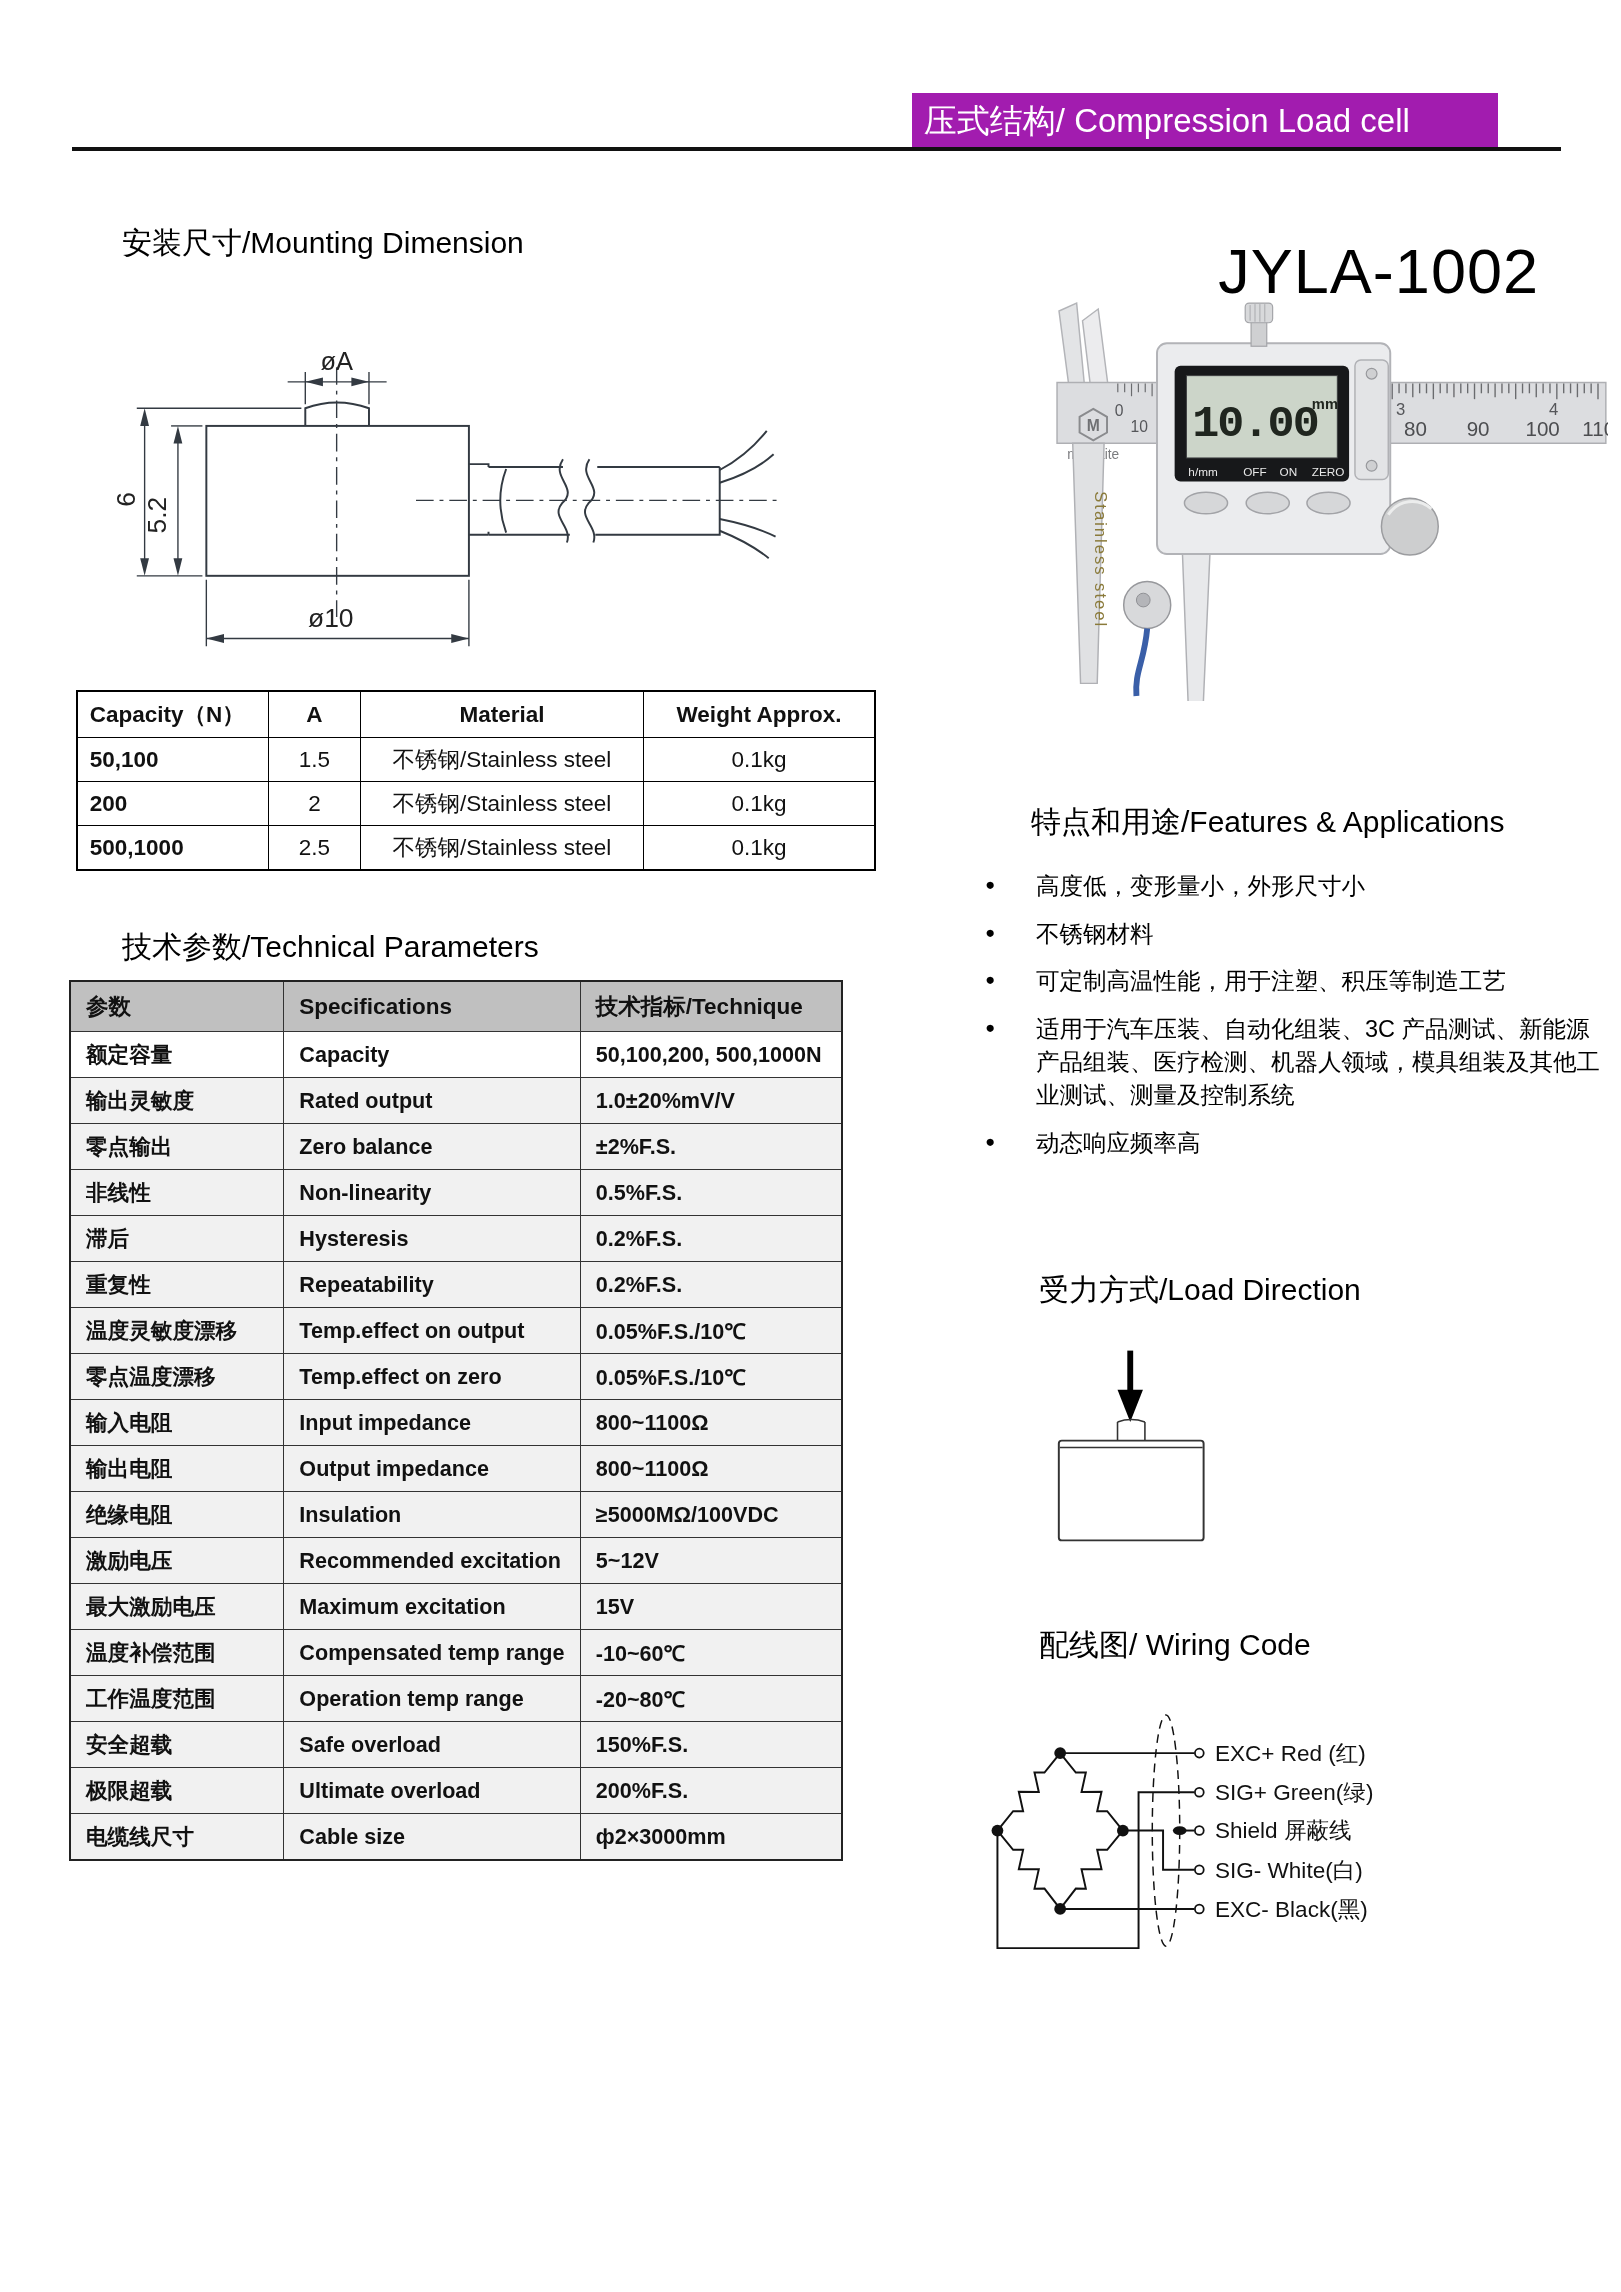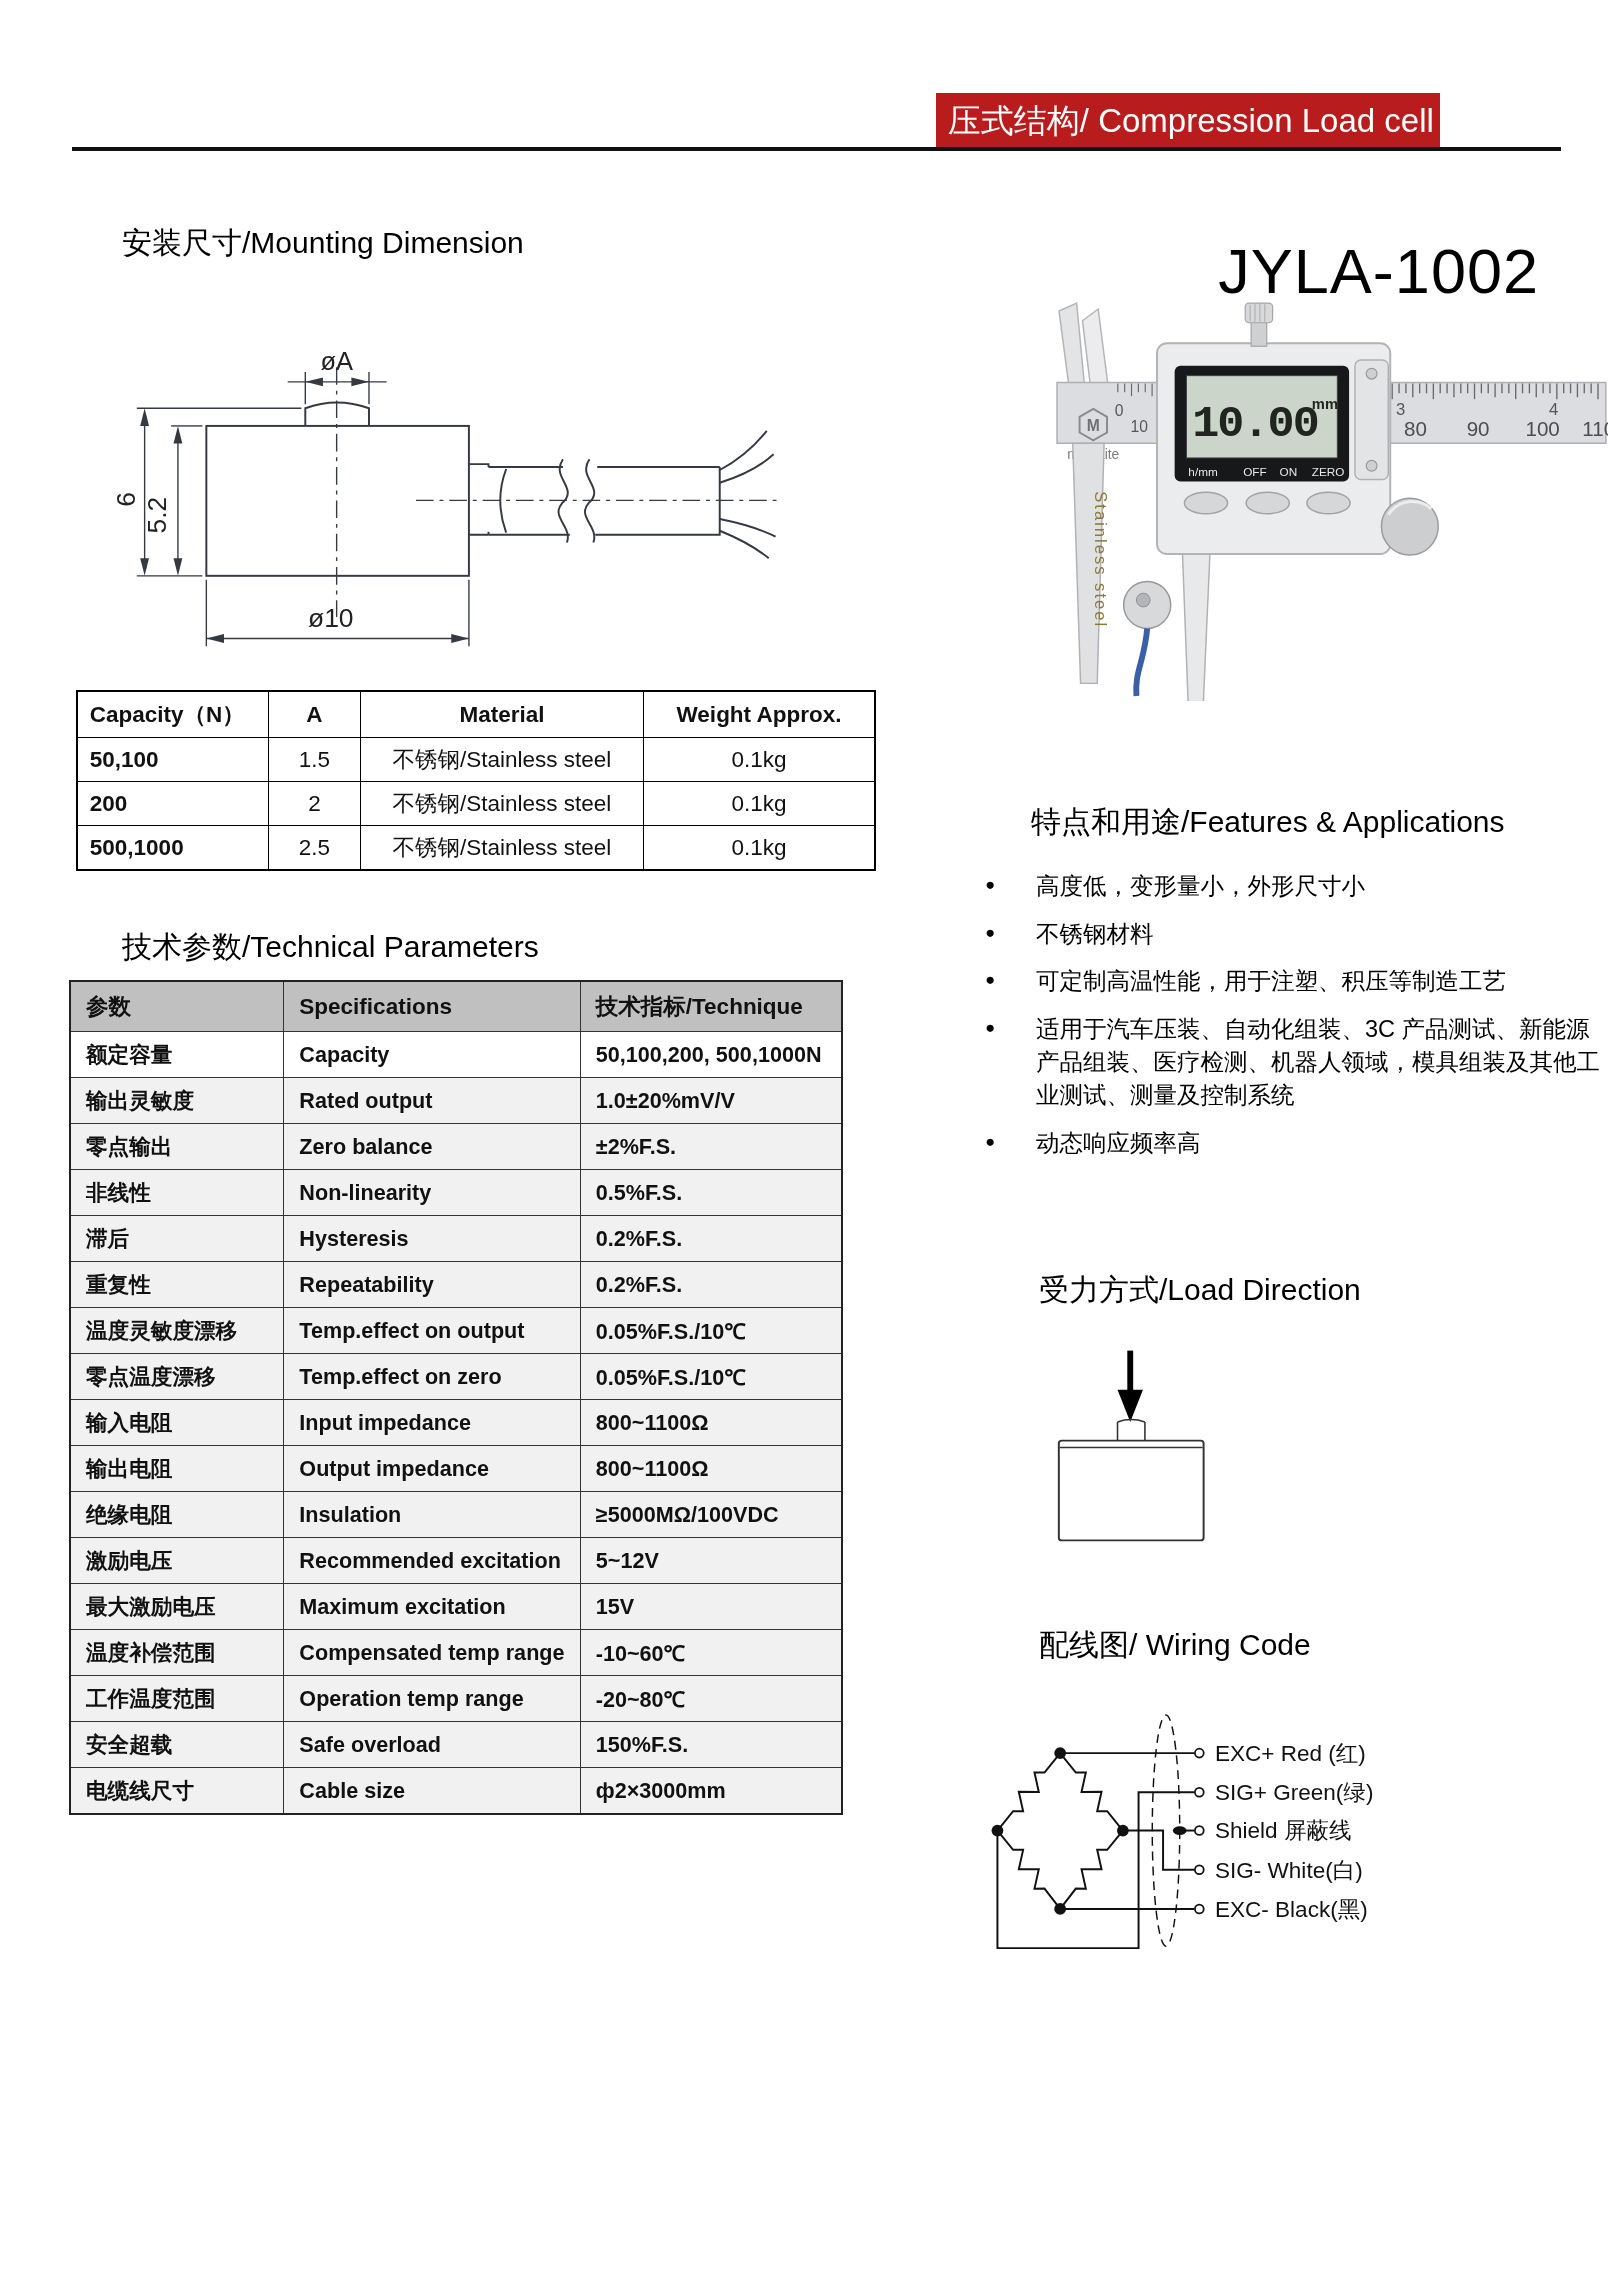--- a/index.html
+++ b/index.html
@@ -3,21 +3,21 @@
 <meta charset="utf-8">
 <style>
   html,body{margin:0;padding:0;background:#ffffff;}
   .page{
     position:relative;width:1621px;height:2293px;background:#ffffff;
     font-family:"Liberation Sans", sans-serif;color:#111;overflow:hidden;
   }
   .abs{position:absolute;}
   
   .badge{
-    left:936px;top:93px;width:504px;height:56px;background:#b91c1c;
+    left:912px;top:93px;width:586px;height:56px;background:#a21caf;
     color:#ffffff;font-size:33px;line-height:56px;padding-left:11.8px;box-sizing:border-box;
     white-space:nowrap;overflow:hidden;
   }
   .rule{left:72px;top:147px;width:1489px;height:3.9px;background:#111;}
   .model{left:1127px;top:235px;width:412px;text-align:right;font-size:63px;font-weight:500;letter-spacing:1px;color:#000;}
   .sec-title{font-size:30px;color:#000;white-space:nowrap;margin-left:46px;}
   
   table{border-collapse:collapse;}
   .cap-table{left:76px;top:650px;width:800px;margin-top:40px;}
   .cap-table table{width:100%;border:2.5px solid #000;}
@@ -241,20 +241,25 @@
             <td class="t0">工作温度范围</td>
             <td class="t1">Operation temp range</td>
             <td class="t2">-20~80℃</td>
           </tr>
       <tr>
             <td class="t0">安全超载</td>
             <td class="t1">Safe overload</td>
             <td class="t2">150%F.S.</td>
           </tr>
       <tr>
+            <td class="t0">极限超载</td>
+            <td class="t1">Ultimate overload</td>
+            <td class="t2">200%F.S.</td>
+          </tr>
+      <tr>
             <td class="t0">电缆线尺寸</td>
             <td class="t1">Cable size</td>
             <td class="t2">ф2×3000mm</td>
           </tr>
     </tbody>
       </table>
   </div>
 
   <svg class="abs" style="left:1000px;top:260px;" width="608" height="441" viewBox="0 0 620 450">
 

